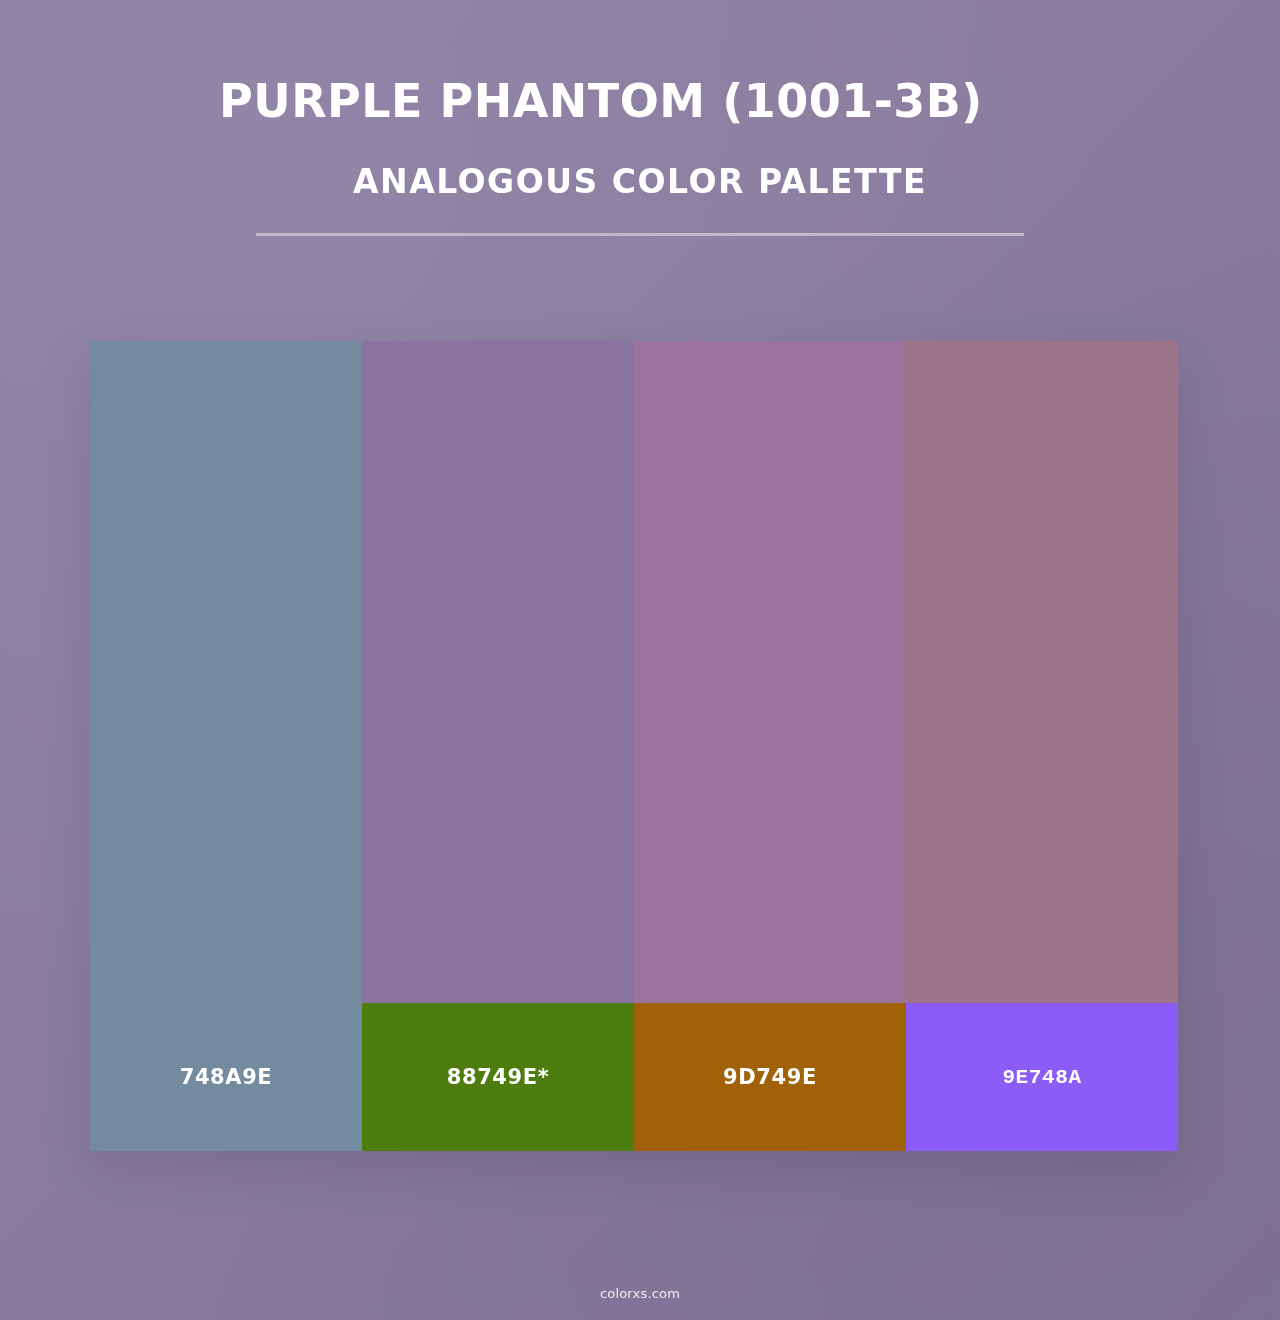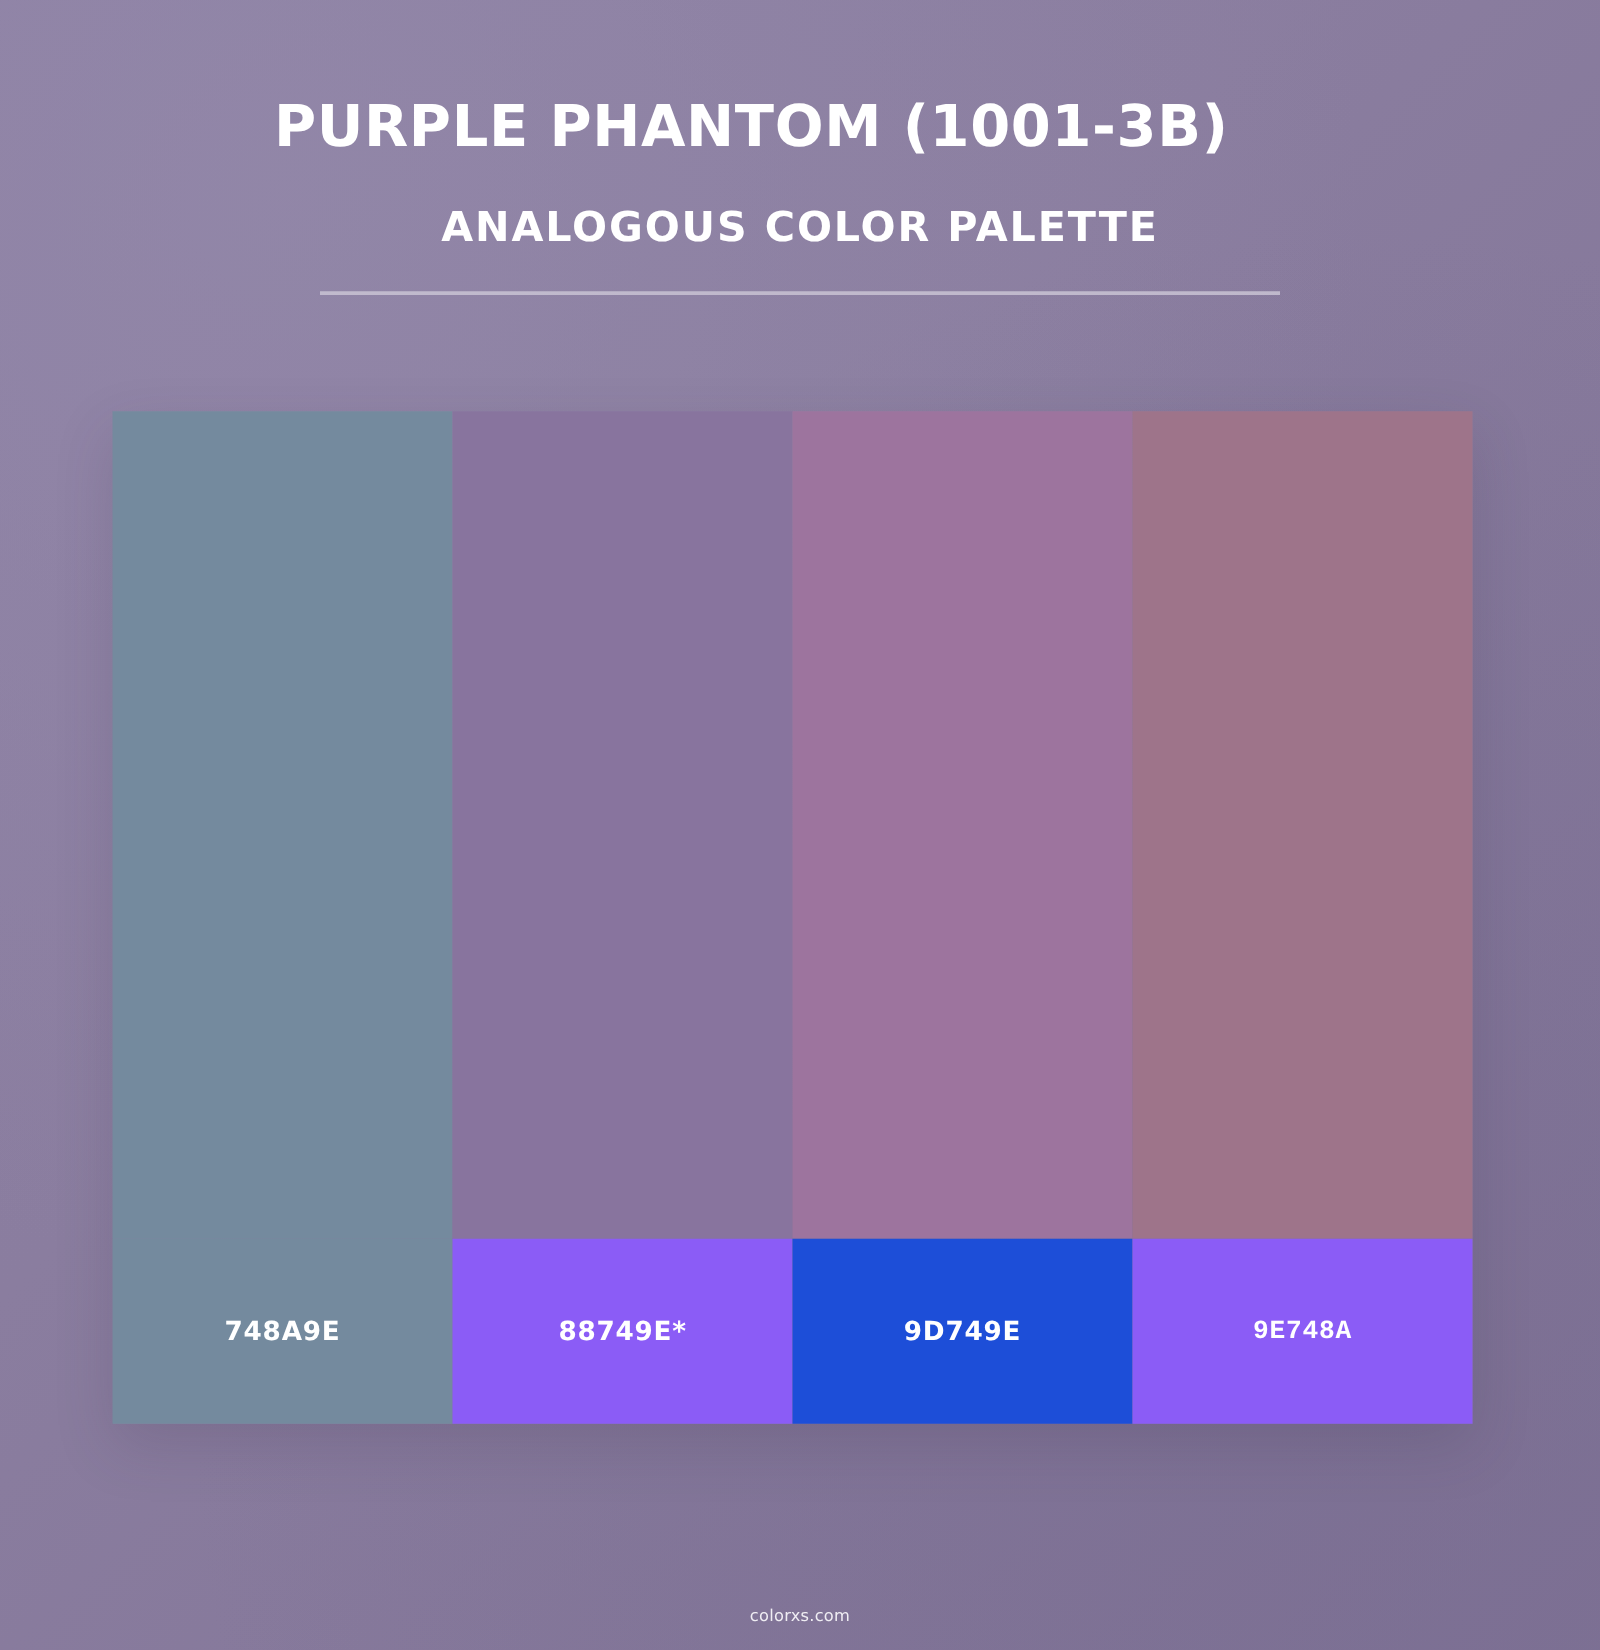--- a/index.html
+++ b/index.html
@@ -58,21 +58,21 @@
     top: 233px;
     left: 256px;
     width: 768px;
     height: 3px;
     background: #c9c3d4;
     opacity: 0.85;
   }
   .palette {
     position: absolute;
     left: 90px;
-    top: 329px;
+    top: 341px;
     width: 1088px;
     height: 810px;
     display: flex;
     box-shadow: 0 18px 45px rgba(60,50,80,0.18);
   }
   .swatch {
     flex: 1 1 0;
     position: relative;
     display: flex;
     flex-direction: column;
@@ -113,25 +113,25 @@
   <div class="subtitle">ANALOGOUS COLOR PALETTE</div>
   <div class="divider"></div>
 
   <div class="palette">
     <div class="swatch">
       <div class="swatch-color" style="background: rgb(116, 138, 158);"></div>
       <div class="swatch-label" style="background: rgb(116, 138, 158);">748A9E</div>
     </div>
     <div class="swatch">
       <div class="swatch-color" style="background: rgb(136, 116, 158);"></div>
-      <div class="swatch-label" style="background: #8b5cf6;">88749E*</div>
+      <div class="swatch-label" style="background: #4d7c0f;">88749E*</div>
     </div>
     <div class="swatch">
       <div class="swatch-color" style="background: rgb(157, 116, 158);"></div>
-      <div class="swatch-label" style="background: #1d4ed8;">9D749E</div>
+      <div class="swatch-label" style="background: #a16207;">9D749E</div>
     </div>
     <div class="swatch">
       <div class="swatch-color" style="background: rgb(158, 116, 138);"></div>
       <div class="swatch-label" style="background: #8b5cf6; font-family: Liberation Mono, monospace;">9E748A</div>
     </div>
   </div>
 
   <div class="footer">colorxs.com</div>
 </div>
 

